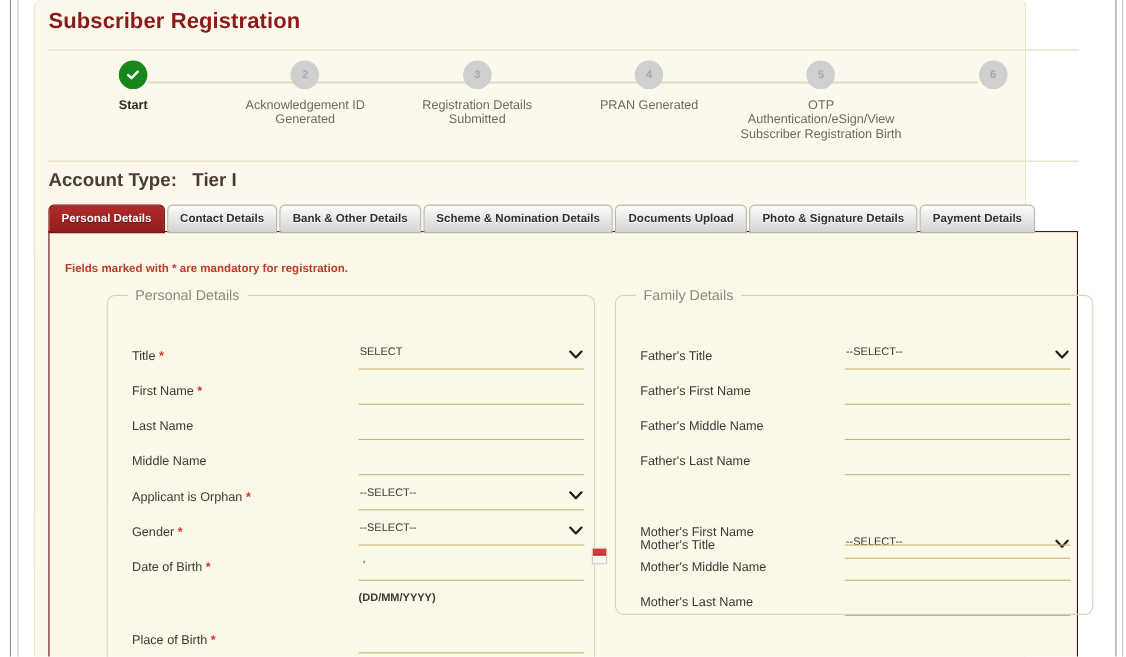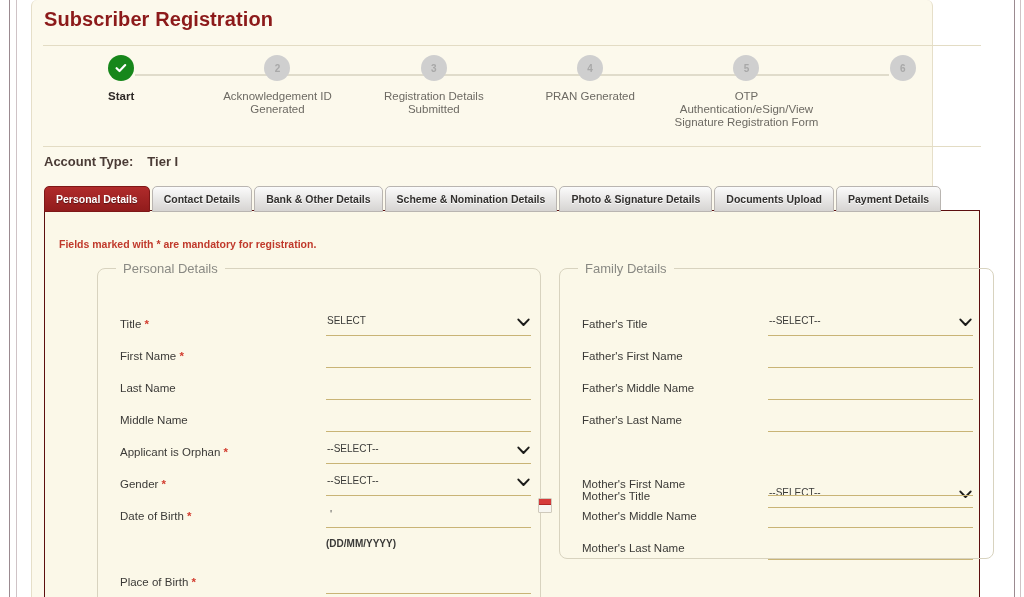--- a/index.html
+++ b/index.html
@@ -94,21 +94,21 @@
   .step.active .step-label { color: #2f2a27; font-weight: bold; }
 
   
   .hr-mid {
     position: absolute; left: 11px; top: 146px;
     width: 938px; height: 1px;
     background: #e3dcc4;
   }
   #account-type {
     position: absolute; left: 12px; top: 154px;
-    font-size: 13px; color: #4a3b35;
+    font-size: 17px; color: #4a3b35;
     white-space: nowrap;
   }
   #account-type .at-label { font-weight: bold; }
   #account-type .at-value { margin-left: 14px; font-weight: bold; color:#4a3b35; }
 
   
   #tabs {
     position: absolute; left: 12px; top: 186px;
     display: flex; align-items: flex-end;
     height: 26px;
@@ -266,41 +266,41 @@
 Submitted</div>
           </div>
           <div class="step">
             <div class="bullet">4</div>
             <div class="step-label">PRAN Generated</div>
           </div>
           <div class="step">
             <div class="bullet">5</div>
             <div class="step-label">OTP
 Authentication/eSign/View
-Signature Registration Form</div>
+Subscriber Registration Birth</div>
           </div>
           <div class="step">
             <div class="bullet">6</div>
           </div>
         </div>
     </div>
 
     <div class="hr-mid"></div>
 
     <div id="account-type">
       <span class="at-label">Account Type:</span><span class="at-value">Tier I</span>
     </div>
 
     <div id="tabs">
         <div class="tab active">Personal Details</div>
         <div class="tab">Contact Details</div>
         <div class="tab">Bank &amp; Other Details</div>
         <div class="tab">Scheme &amp; Nomination Details</div>
+        <div class="tab">Documents Upload</div>
         <div class="tab">Photo &amp; Signature Details</div>
-        <div class="tab">Documents Upload</div>
         <div class="tab">Payment Details</div>
       </div>
 
     <div id="form-panel">
       <div class="mandatory-note">Fields marked with * are mandatory for registration.</div>
 
       <fieldset class="panel" id="panel-personal">
         <legend>Personal Details</legend>
         <div class="fs-body" id="personal-body">
             <div class="row" style="top: 34px;">

